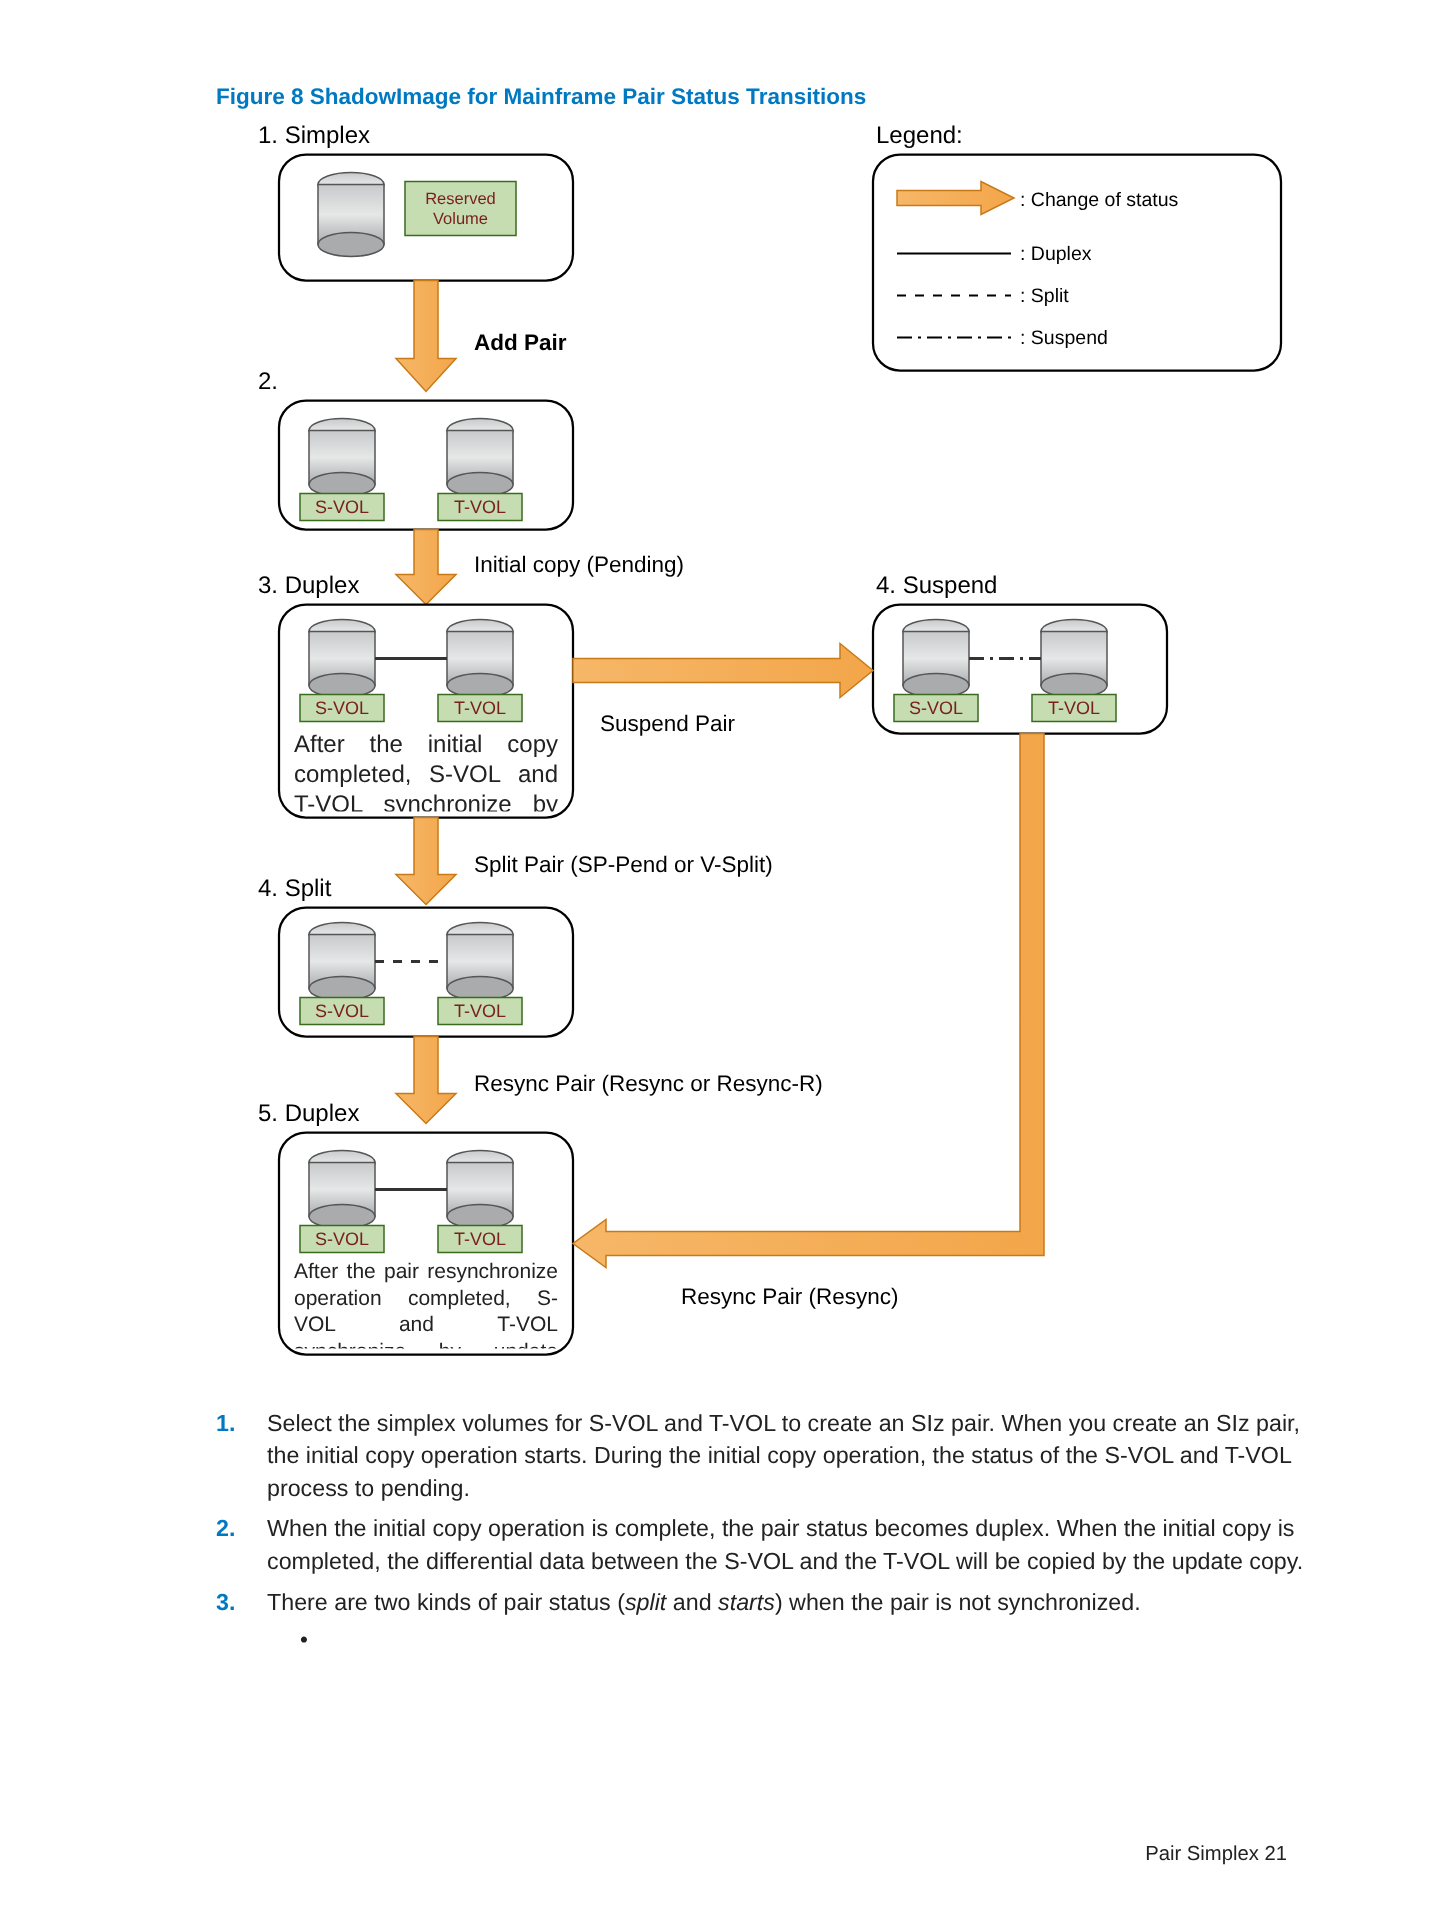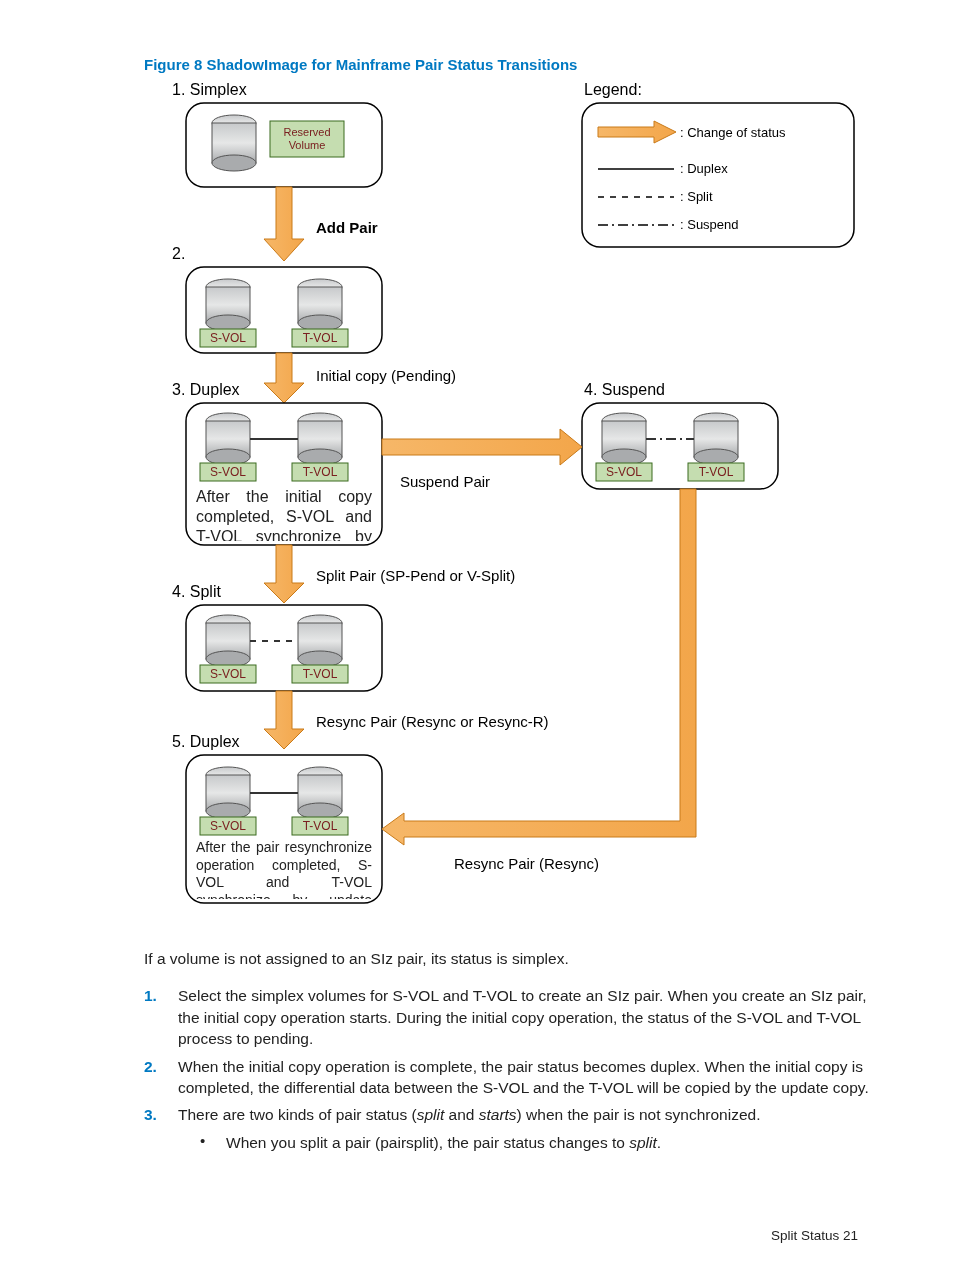--- a/index.html
+++ b/index.html
@@ -183,44 +183,43 @@
       <text x="156" y="749" font-size="12" text-anchor="middle" fill="#7a2020">T-VOL</text>
       <foreignObject x="32" y="758" width="176" height="60">
         <div xmlns="http://www.w3.org/1999/xhtml" style="font-size:14px;line-height:1.25;text-align:justify">After the pair resynchronize operation completed, S-VOL and T-VOL synchronize by update copy.</div>
       </foreignObject>
 
       <path d="M516,408 L516,740 L240,740 L240,732 L218,748 L240,764 L240,756 L532,756 L532,408 Z" fill="url(#arrow)" stroke="#c97a18"></path>
       <text x="290" y="788" font-size="15">Resync Pair (Resync)</text>
     </svg>
   </div>
 
-  <p class="intro">If a volume is not assigned to an SIz pair, its status is simplex.</p>
 
   <ol class="steps">
     <li>
       <span class="num">1.</span>
       <span class="txt">Select the simplex volumes for S-VOL and T-VOL to create an SIz pair. When you create an SIz pair, the initial copy operation starts. During the initial copy operation, the status of the S-VOL and T-VOL process to pending.</span>
     </li>
     <li>
       <span class="num">2.</span>
       <span class="txt">When the initial copy operation is complete, the pair status becomes duplex. When the initial copy is completed, the differential data between the S-VOL and the T-VOL will be copied by the update copy.</span>
     </li>
     <li>
       <span class="num">3.</span>
       <span class="txt">There are two kinds of pair status (<em>split</em> and <em>starts</em>) when the pair is not synchronized.</span>
     </li>
   </ol>
 
   <ul class="sub">
     <li>
       <span class="bullet">•</span>
       <span class="btxt">
-        <span>When you split a pair (pairsplit), the pair status changes to <em>split</em>.</span><br>
+        <br>
       </span>
     </li>
   </ul>
 
   <div class="footer">
-    <span>Split Status</span>
+    <span>Pair Simplex</span>
     <span class="pn">21</span>
   </div>
 
 </div>
 
 </body></html>

